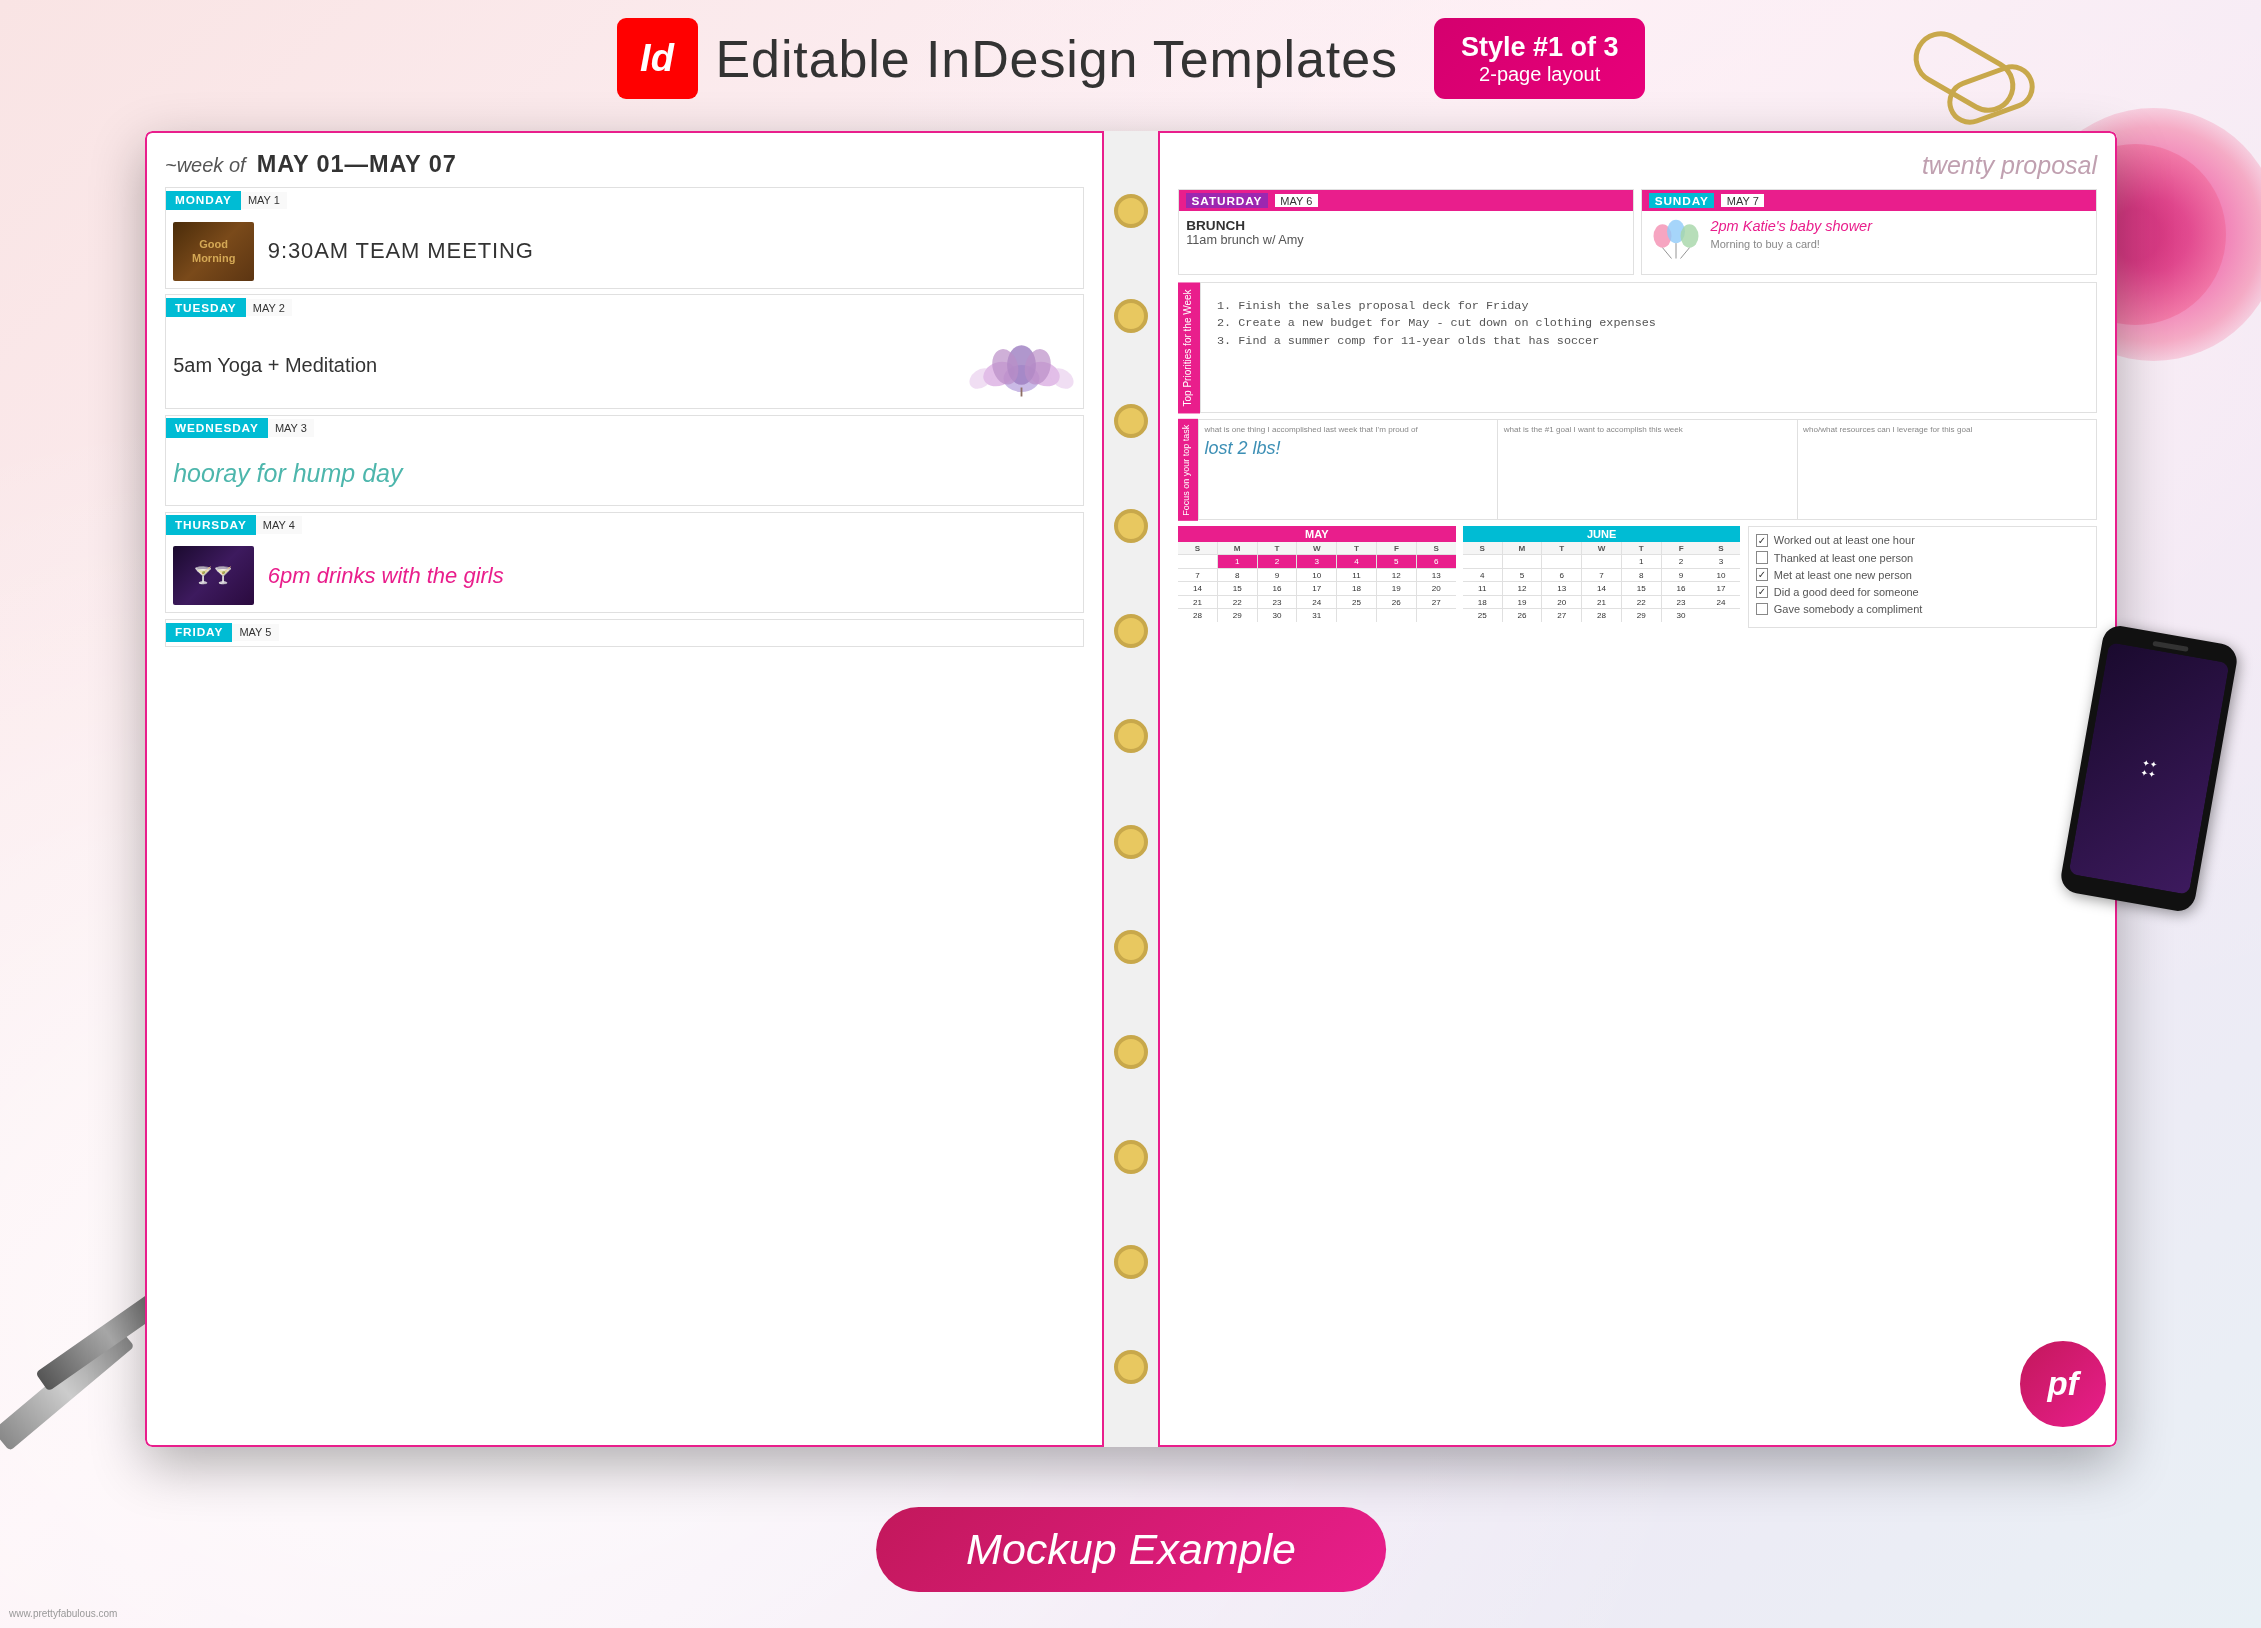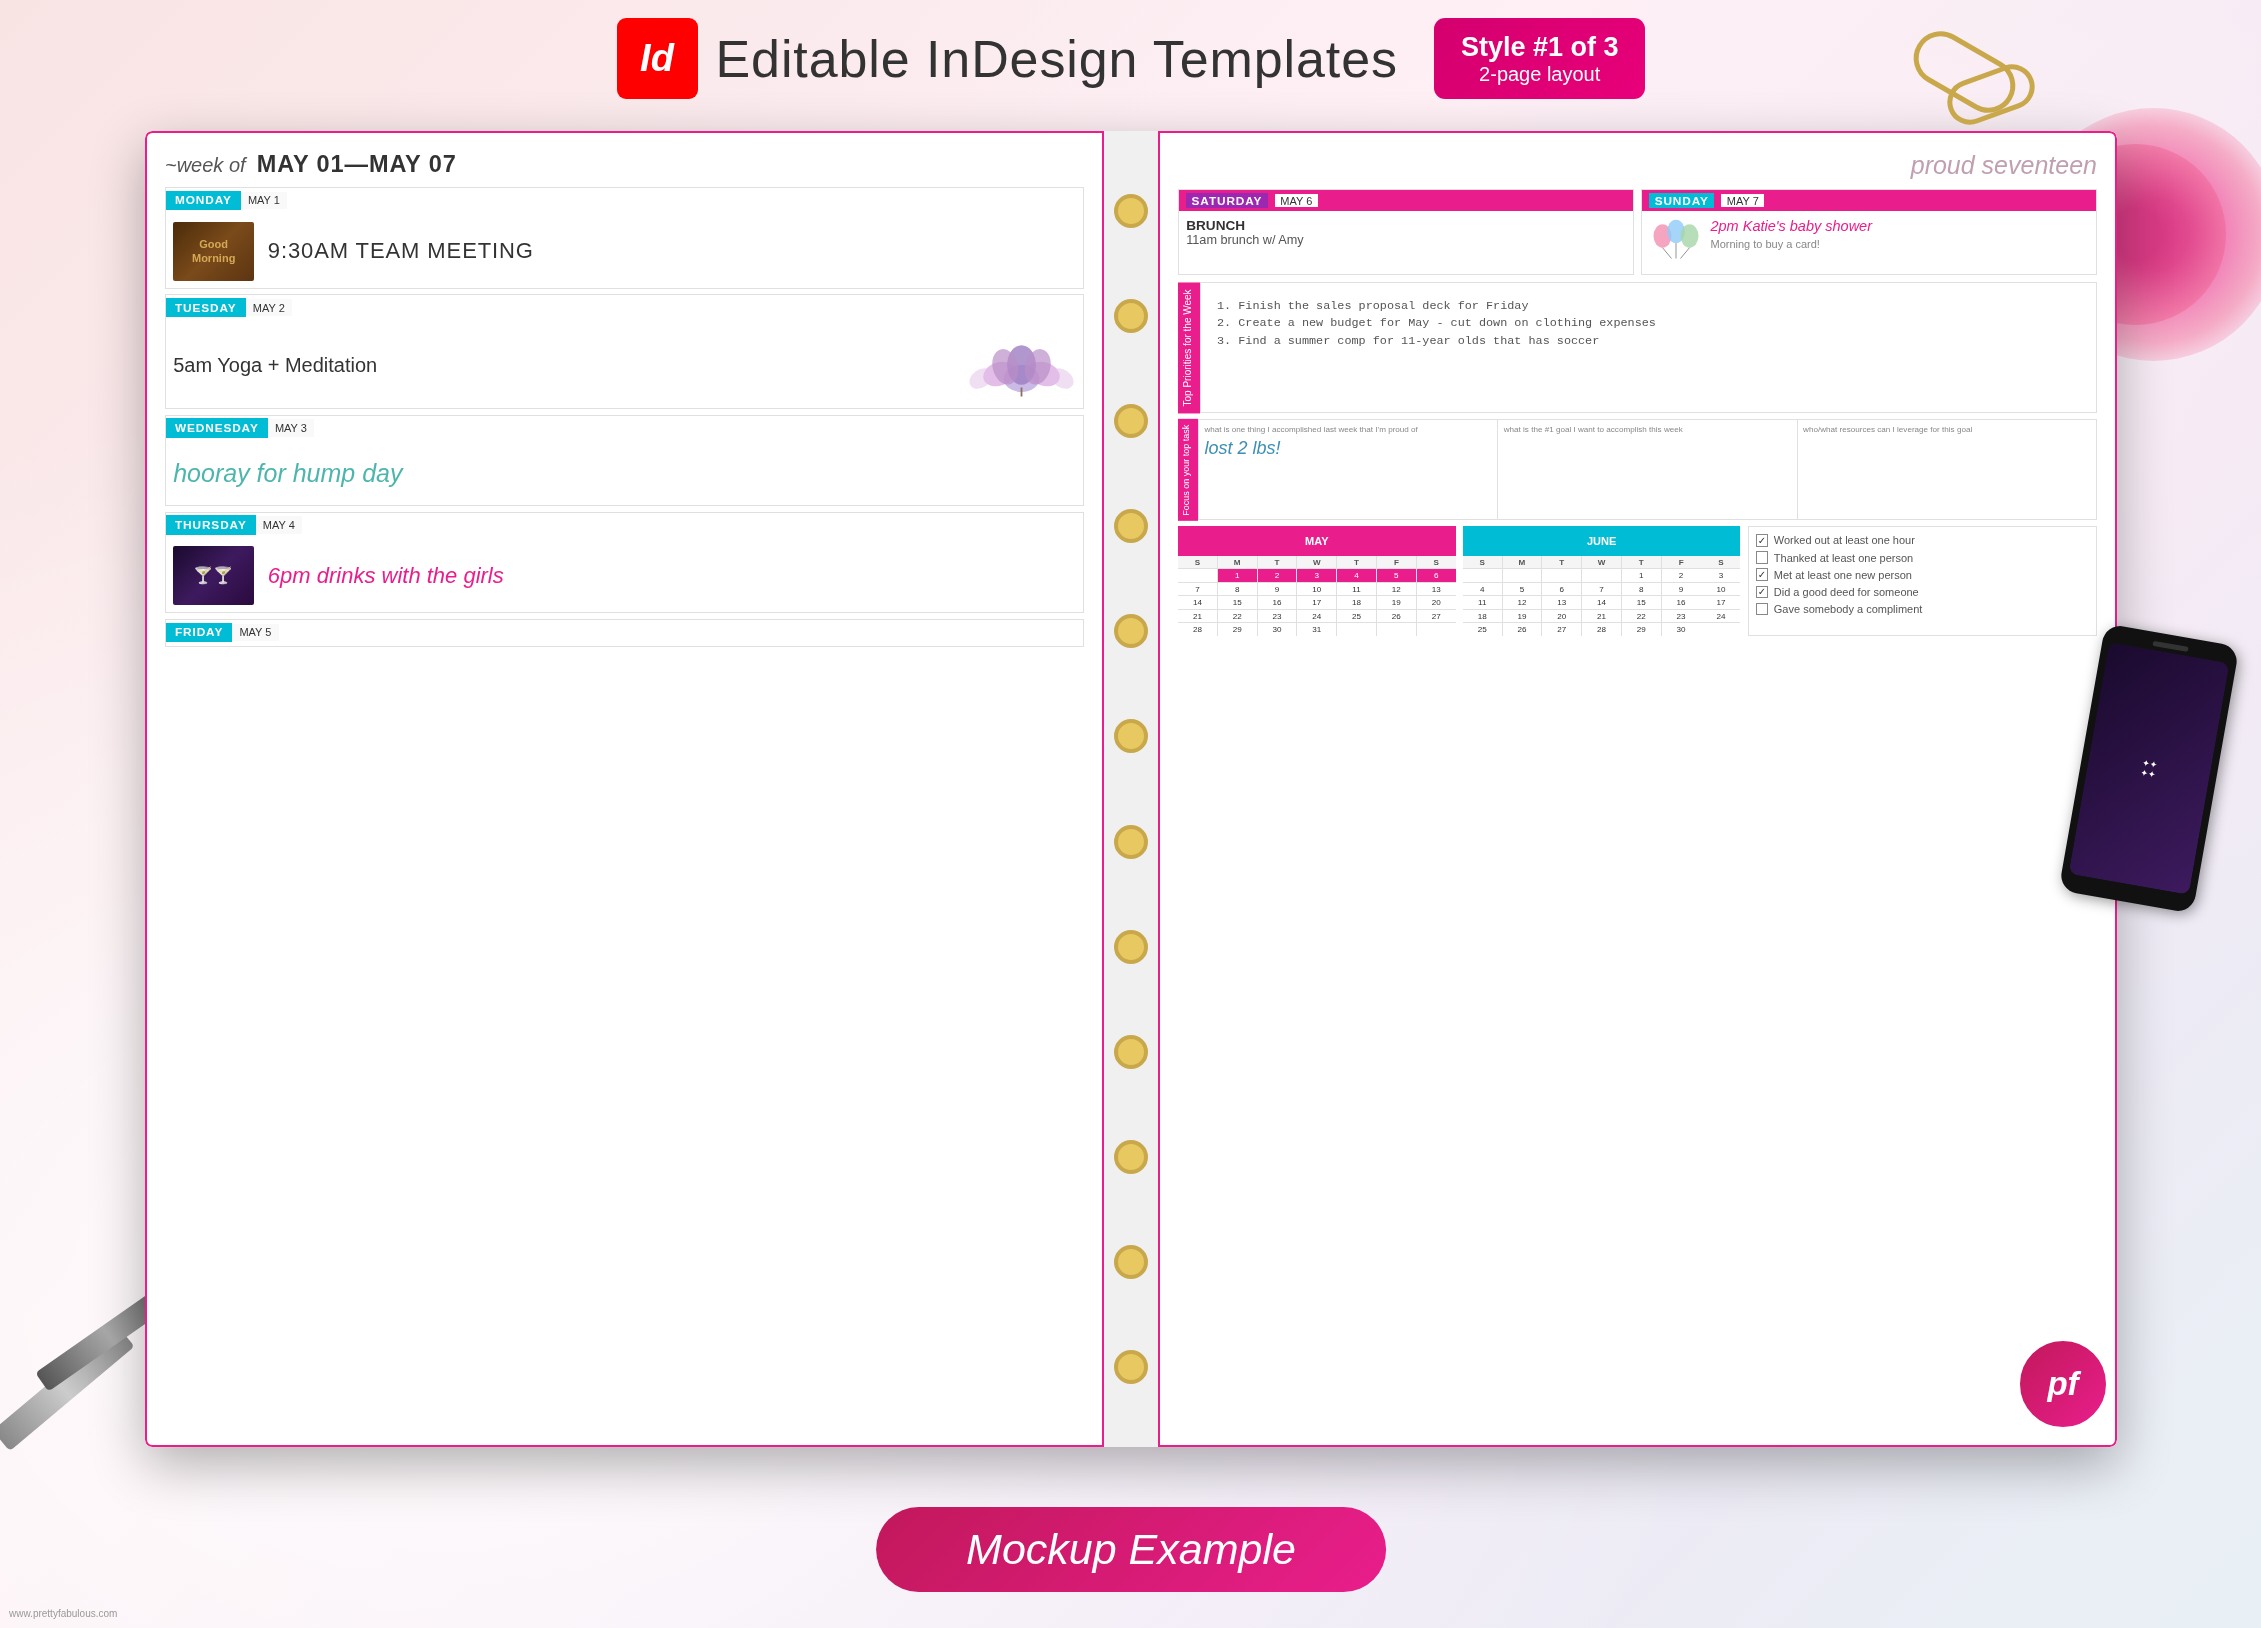--- a/index.html
+++ b/index.html
@@ -354,21 +354,21 @@
       color: #3c8fb5;
       font-style: italic;
     }
 
     .mini-calendar {
       flex: 1;
     }
 
     .cal-header {
       text-align: center;
-      padding: 9px;
+      padding: 2px;
       color: white;
       font-weight: bold;
       font-size: 11px;
     }
 
     .cal-header.may { background: #e91e8c; }
     .cal-header.june { background: #00bcd4; }
 
     .cal-grid {
       display: grid;
@@ -639,21 +639,21 @@
     <div class="spiral-ring"></div>
     <div class="spiral-ring"></div>
     <div class="spiral-ring"></div>
     <div class="spiral-ring"></div>
     <div class="spiral-ring"></div>
     <div class="spiral-ring"></div>
   </div>
 
   <div class="right-page">
 
-    <div class="right-header">proud seventeen</div>
+    <div class="right-header">twenty proposal</div>
 
     <div class="sat-sun-row">
 
       <div class="sat-block">
         <div class="sat-header">
           <span class="day-name-label saturday-color">SATURDAY</span>
           <span style="font-size:11px;color:#333;background:white;padding:0.9px 5.4px;">MAY 6</span>
         </div>
         <div class="sat-title">BRUNCH</div>
         <div class="sat-text">11am brunch w/ Amy</div>

